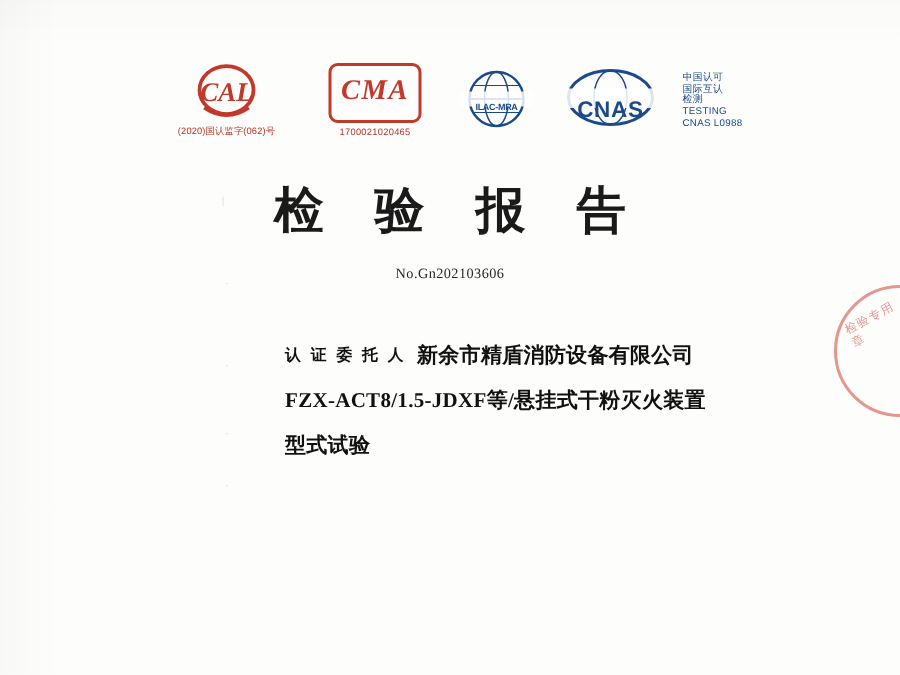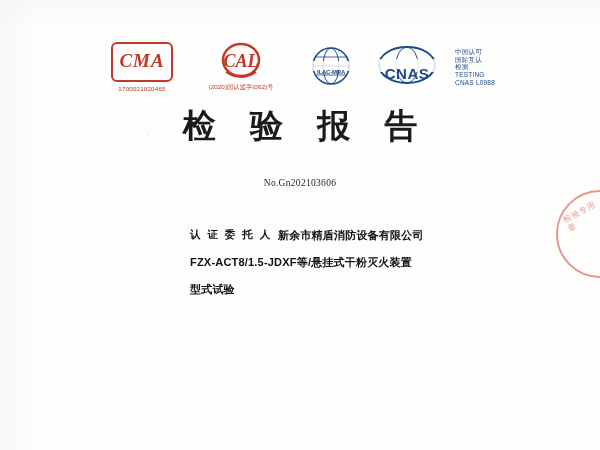--- a/index.html
+++ b/index.html
@@ -144,21 +144,21 @@
     letter-spacing: 0.3px;
   }
   .cnas-side .en {
     font-size: 6.5px;
     letter-spacing: 0.2px;
   }
 
   
   .doc-title {
     position: absolute;
-    top: 104px;
+    top: 118px;
     left: 0;
     width: 600px;
     text-align: center;
     font-family: "Liberation Serif", serif;
     font-size: 33px;
     font-weight: bold;
     letter-spacing: 13px;
     text-indent: 13px;
     color: #1a1a1a;
   }
@@ -177,34 +177,34 @@
 
   
   .fields {
     position: absolute;
     top: 228px;
     left: 190px;
     width: 330px;
   }
   .field-row {
     display: flex;
-    align-items: flex-start;
+    align-items: center;
     margin-bottom: 12px;
-    font-family: Liberation Sans, sans-serif;
+    font-family: Liberation Serif, serif;
   }
   .field-label {
     width: 88px;
     flex: none;
     font-size: 10.5px;
     font-weight: bold;
     color: #111;
     letter-spacing: 2px;
   }
   .field-value {
-    font-size: 11px;
+    font-size: 14px;
     color: #111;
     letter-spacing: 0.2px;
     font-weight: bold;
   }
 
   
   .stamp {
     position: absolute;
     top: 190px;
     left: 556px;
@@ -247,35 +247,35 @@
 <div id="page">
   <div class="paper-tint"></div>
 
   <div class="edge-mark" style="top:130px;left:148px;">|</div>
   <div class="edge-mark" style="top:185px;left:150px;">·</div>
   <div class="edge-mark" style="top:240px;left:150px;">·</div>
   <div class="edge-mark" style="top:285px;left:150px;">·</div>
   <div class="edge-mark" style="top:320px;left:150px;">·</div>
 
   <div class="logos">
-
-    <div class="logo-block cma-wrap">
-      <div class="cma-mark">CMA</div>
-      <div class="cma-code">1700021020465</div>
-    </div>
 
     <div class="logo-block cal-wrap">
       <div class="cal-mark">
         <svg width="42" height="38" viewBox="0 0 42 38">
           <ellipse cx="21" cy="18" rx="18" ry="16" fill="none" stroke="#c0392b" stroke-width="2.5"></ellipse>
           <text x="21" y="25" text-anchor="middle" font-family="Liberation Serif, serif" font-size="18" font-style="italic" font-weight="bold" fill="#c0392b">CAL</text>
           <path d="M6 30 Q21 40 36 30" fill="none" stroke="#c0392b" stroke-width="2"></path>
         </svg>
       </div>
       <div class="cal-code">(2020)国认监字(062)号</div>
+    </div>
+
+    <div class="logo-block cma-wrap">
+      <div class="cma-mark">CMA</div>
+      <div class="cma-code">1700021020465</div>
     </div>
 
     <div class="logo-block ilac-wrap">
       <div class="ilac-mark">
         <svg width="52" height="40" viewBox="0 0 52 40">
           <circle cx="26" cy="20" r="18" fill="none" stroke="#1b4a8a" stroke-width="1.6"></circle>
           <ellipse cx="26" cy="20" rx="8" ry="18" fill="none" stroke="#1b4a8a" stroke-width="1"></ellipse>
           <line x1="8" y1="20" x2="44" y2="20" stroke="#1b4a8a" stroke-width="1"></line>
           <line x1="11" y1="11" x2="41" y2="11" stroke="#1b4a8a" stroke-width="0.8"></line>
           <line x1="11" y1="29" x2="41" y2="29" stroke="#1b4a8a" stroke-width="0.8"></line>

